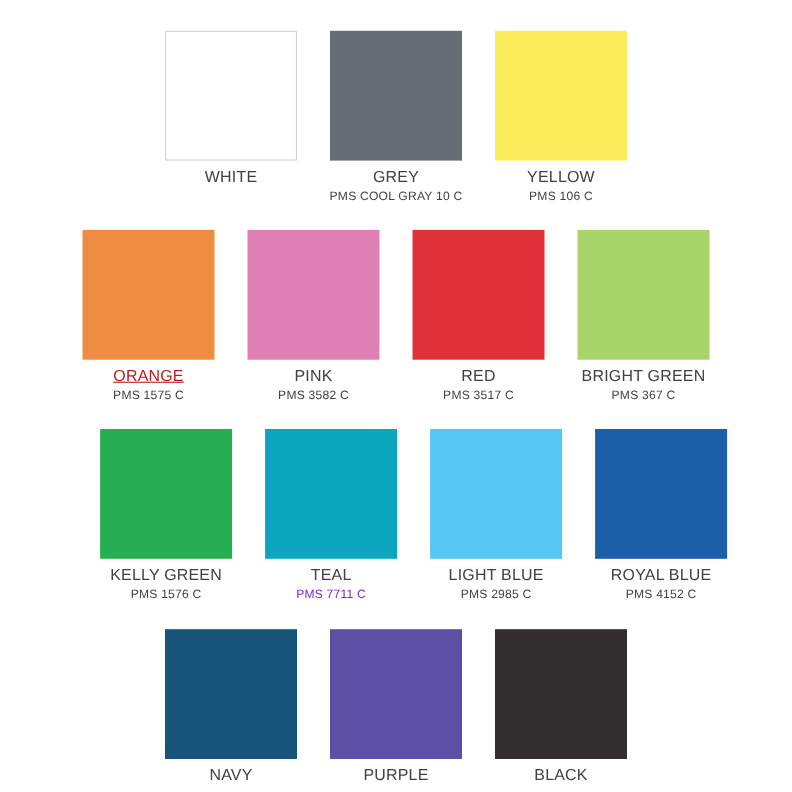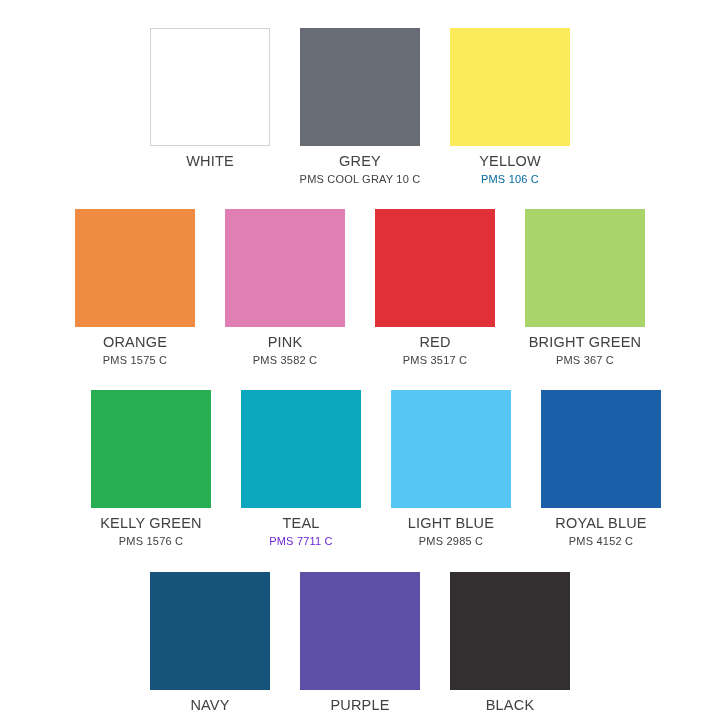--- a/index.html
+++ b/index.html
@@ -91,30 +91,30 @@
       <div class="swatch-chip" style="background-color: rgb(103, 108, 117);"></div>
       <div class="swatch-labels">
         <div class="swatch-name" style="color: rgb(65, 65, 65);">GREY</div>
         <div class="swatch-pms" style="color: rgb(65, 65, 65);">PMS COOL GRAY 10 C</div>
       </div>
     </div>
     <div class="swatch-cell">
       <div class="swatch-chip" style="background-color: rgb(251, 235, 91);"></div>
       <div class="swatch-labels">
         <div class="swatch-name" style="color: rgb(65, 65, 65);">YELLOW</div>
-        <div class="swatch-pms" style="color: #0369a1;">PMS 106 C</div>
+        <div class="swatch-pms" style="color: #404040;">PMS 106 C</div>
       </div>
     </div>
   </div>
 
   <div class="swatch-row row-2">
     <div class="swatch-cell">
       <div class="swatch-chip" style="background-color: rgb(240, 140, 65);"></div>
       <div class="swatch-labels">
-        <div class="swatch-name" style="color: #404040;">ORANGE</div>
+        <div class="swatch-name" style="color: #b91c1c; text-decoration: underline;">ORANGE</div>
         <div class="swatch-pms" style="color: rgb(65, 65, 65);">PMS 1575 C</div>
       </div>
     </div>
     <div class="swatch-cell">
       <div class="swatch-chip" style="background-color: rgb(224, 127, 179);"></div>
       <div class="swatch-labels">
         <div class="swatch-name" style="color: rgb(65, 65, 65);">PINK</div>
         <div class="swatch-pms" style="color: rgb(65, 65, 65);">PMS 3582 C</div>
       </div>
     </div>

